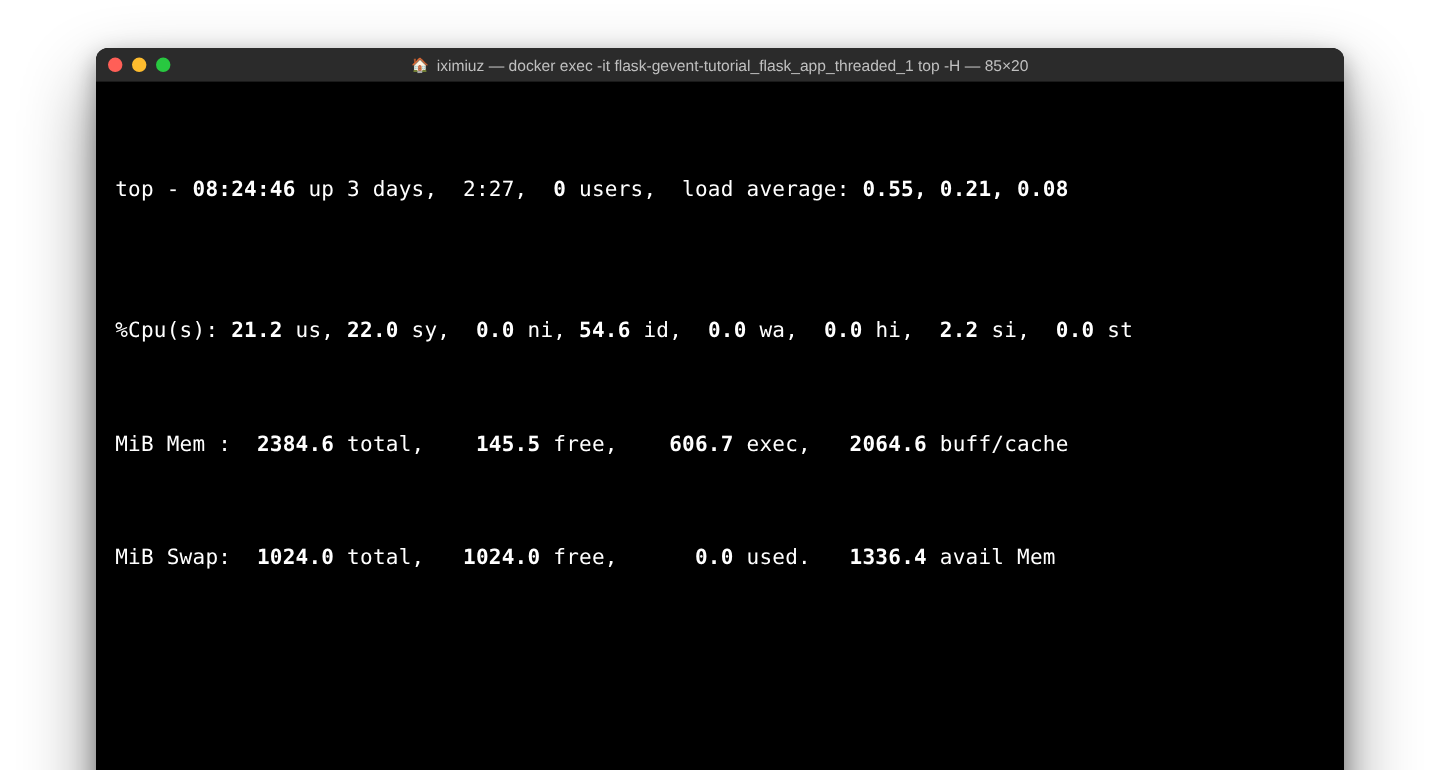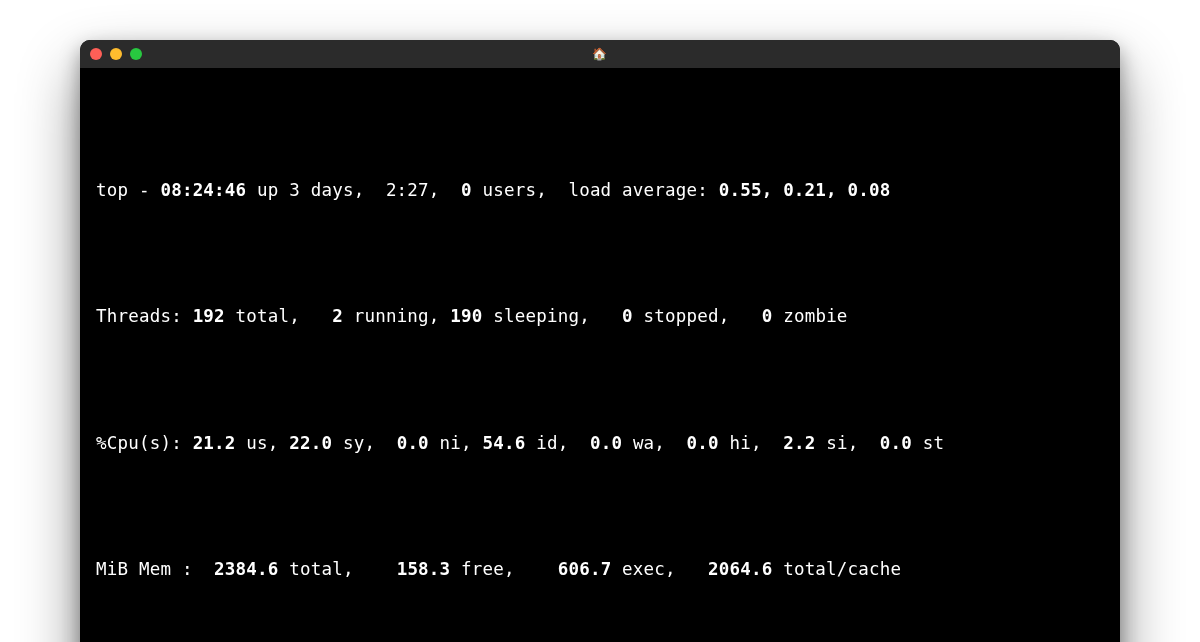--- a/index.html
+++ b/index.html
@@ -63,47 +63,48 @@
     background: #000;
     color: #fff;
     padding: 8px 16px 16px 16px;
     line-height: 1.35;
     font-weight: 500;
     letter-spacing: 0.2px;
     white-space: pre;
     font-size: 17.5px;
   }
   .bold { font-weight: 800; }
-  .summary-line { display: block; margin-top: 32px; }
+  .summary-line { display: block; }
 </style>
 </head>
 <body>
 
 <div class="window-wrap">
   <div class="titlebar">
     <div class="traffic-lights">
       <div class="light red"></div>
       <div class="light yellow"></div>
       <div class="light green"></div>
     </div>
     <div class="title-text">
       <span class="home-glyph">🏠</span>
+      <span>iximiuz — docker exec -it flask-gevent-tutorial_flask_app_threaded_1 top -H — 85×20</span>
     </div>
   </div>
 
   <div class="terminal">
 
     <span class="summary-line"><span>top - </span><span class="bold">08:24:46</span><span> up 3 days,  2:27,  </span><span class="bold">0</span><span> users,  load average: </span><span class="bold">0.55, 0.21, 0.08</span></span>
 
-    <span class="summary-line"><span>Threads: </span><span class="bold">192</span><span> total,   </span><span class="bold">2</span><span> running, </span><span class="bold">190</span><span> sleeping,   </span><span class="bold">0</span><span> stopped,   </span><span class="bold">0</span><span> zombie</span></span>
 
     <span class="summary-line"><span>%Cpu(s): </span><span class="bold">21.2</span><span> us, </span><span class="bold">22.0</span><span> sy,  </span><span class="bold">0.0</span><span> ni, </span><span class="bold">54.6</span><span> id,  </span><span class="bold">0.0</span><span> wa,  </span><span class="bold">0.0</span><span> hi,  </span><span class="bold">2.2</span><span> si,  </span><span class="bold">0.0</span><span> st</span></span>
 
-    <span class="summary-line"><span>MiB Mem :  </span><span class="bold">2384.6</span><span> total,    </span><span class="bold">158.3</span><span> free,    </span><span class="bold">606.7</span><span> exec,   </span><span class="bold">2064.6</span><span> total/cache</span></span>
+    <span class="summary-line"><span>MiB Mem :  </span><span class="bold">2384.6</span><span> total,    </span><span class="bold">145.5</span><span> free,    </span><span class="bold">606.7</span><span> exec,   </span><span class="bold">2064.6</span><span> buff/cache</span></span>
 
+    <span class="summary-line"><span>MiB Swap:  </span><span class="bold">1024.0</span><span> total,   </span><span class="bold">1024.0</span><span> free,      </span><span class="bold">0.0</span><span> used.   </span><span class="bold">1336.4</span><span> avail Mem</span></span>
 
     <span class="summary-line">&nbsp;</span>
 
     
 
     
 
   </div>
 </div>
 

